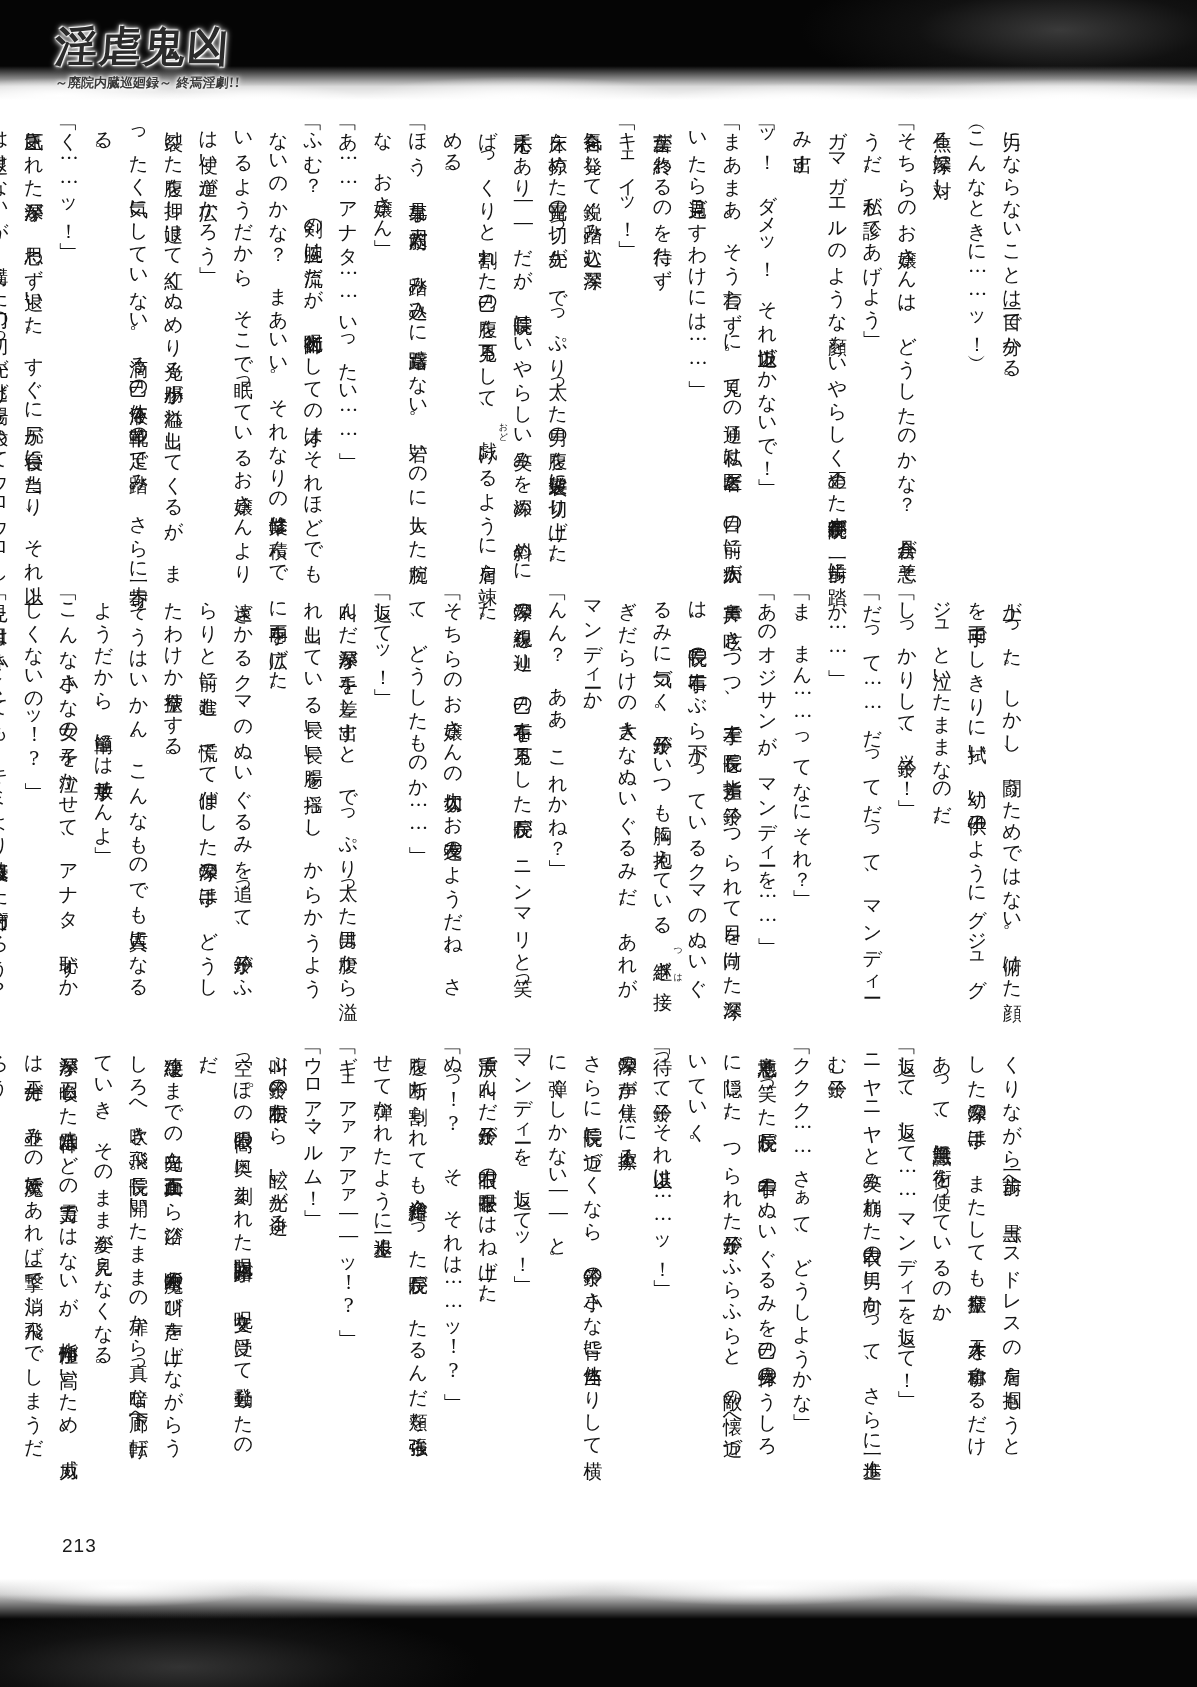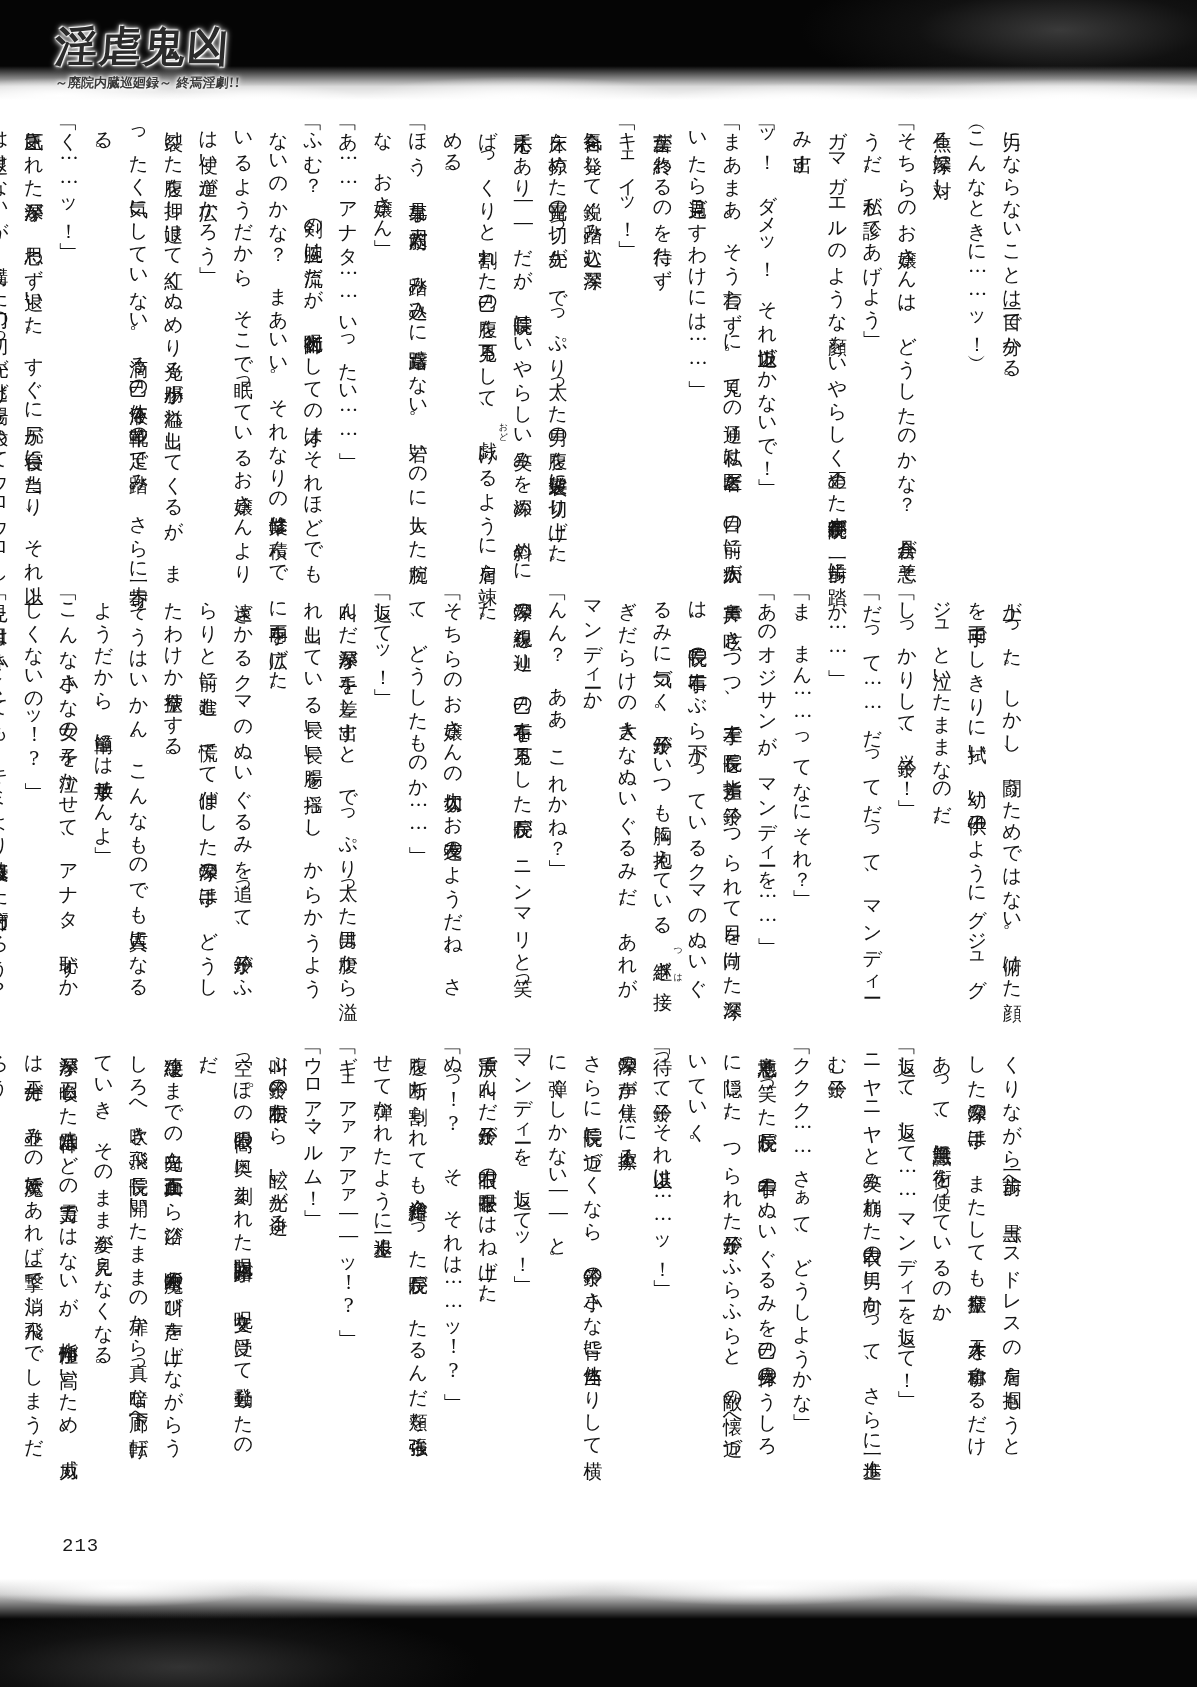--- a/index.html
+++ b/index.html
@@ -100,21 +100,21 @@
       radial-gradient(ellipse 240px 30px at 1060px 6px, #ffffff 0%, rgba(255,255,255,0) 72%),
       linear-gradient(0deg, rgba(255,255,255,0) 0%, rgba(255,255,255,0.8) 62%, #fff 100%);
     pointer-events: none;
   }
 
   
   .page-number {
     position: absolute;
     left: 62px;
     bottom: 130px;
-    font-family: Liberation Mono, monospace;
+    font-family: Liberation Sans, sans-serif;
     font-size: 19px;
     color: #1a1a1a;
     letter-spacing: 1px;
     z-index: 5;
     text-align: right;
   }
 
   
   .block {
     position: absolute;

